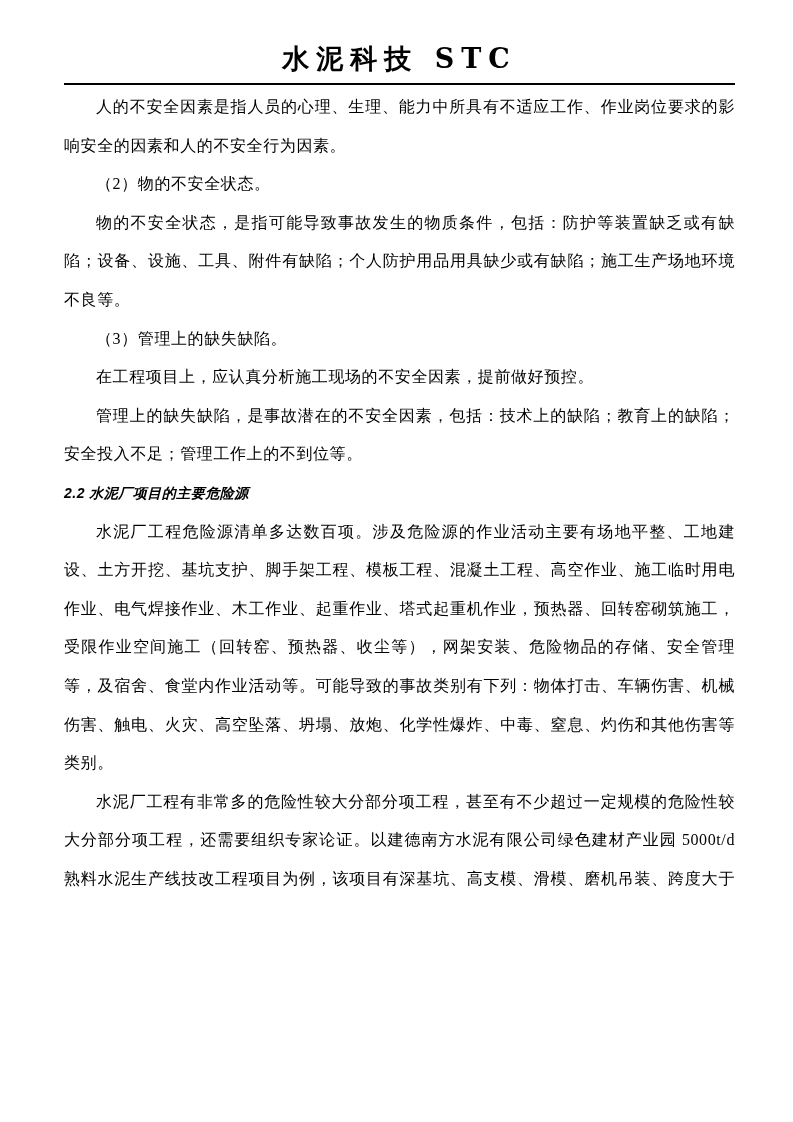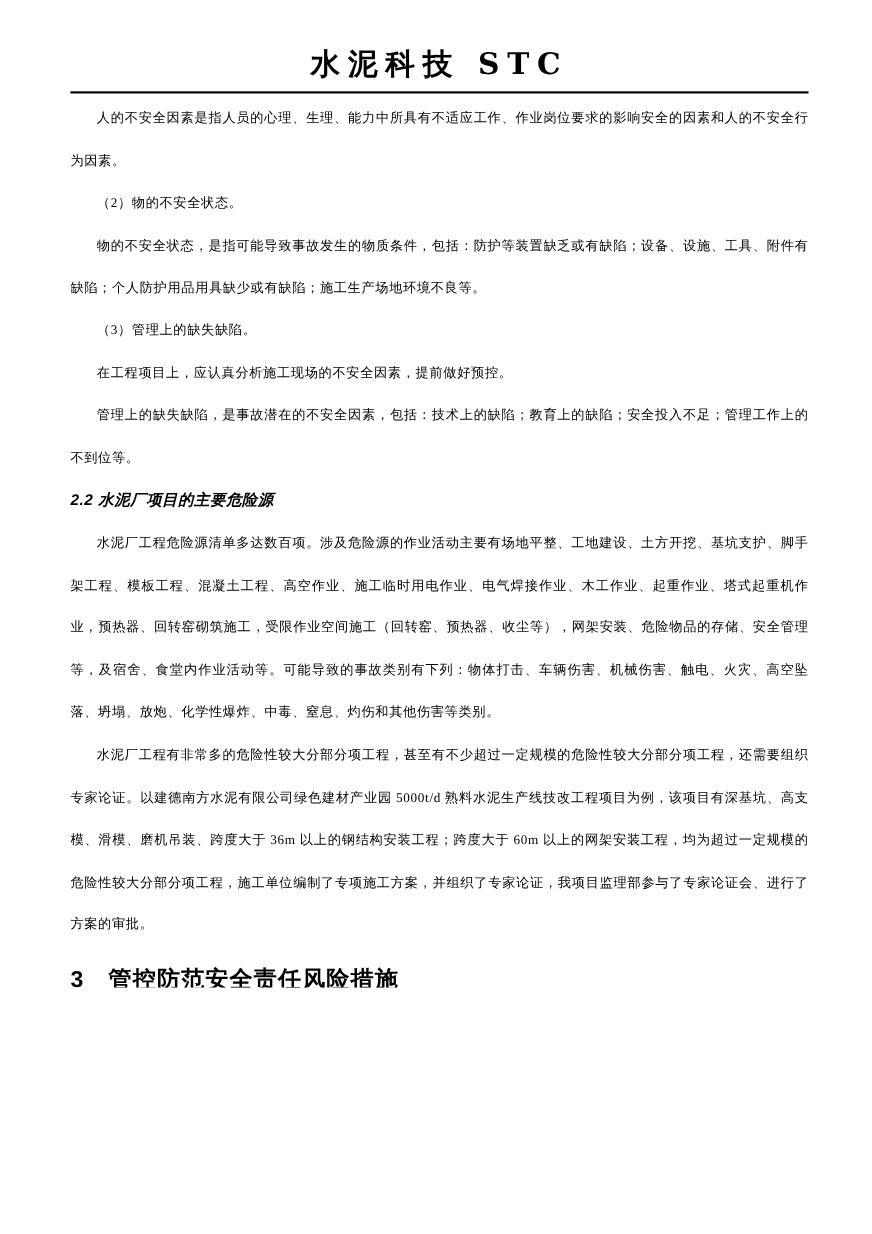--- a/index.html
+++ b/index.html
@@ -23,21 +23,21 @@
   }
   .header-rule {
     margin-top:9px;
     border:none;
     border-top:2px solid #000;
     height:0;
   }
   .body-text { margin-top:3px; }
   .para {
     margin:0;
-    font-size:12px;
+    font-size:16px;
     line-height:38.6px;
     letter-spacing:0.6px;
     text-align:justify;
     text-indent:2em;
   }
   .heading-sub {
     margin:0;
     font-family:"Liberation Sans","DejaVu Sans",sans-serif;
     font-weight:bold;
     font-size:14px;

